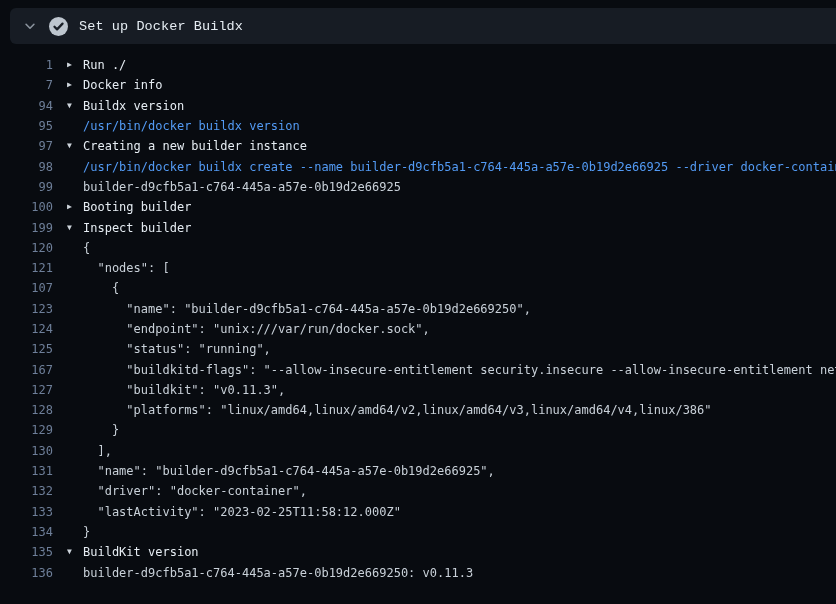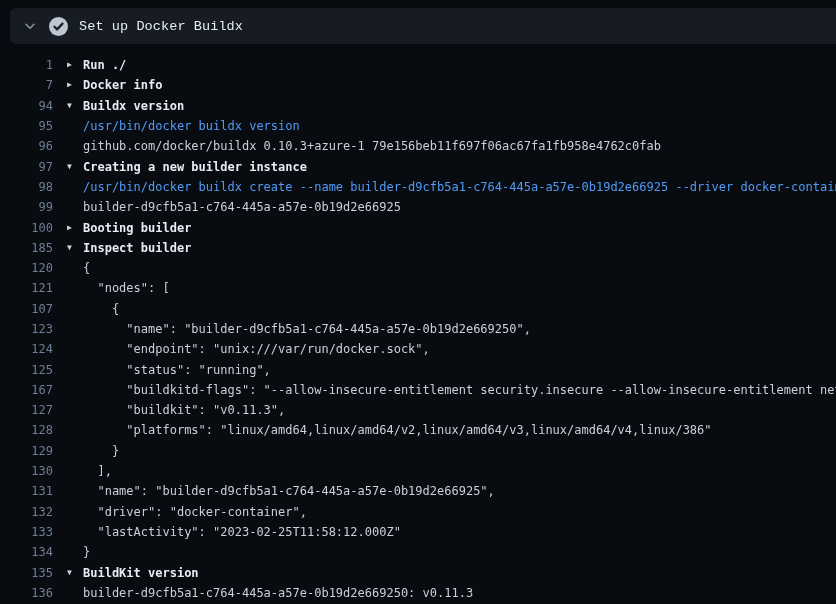--- a/index.html
+++ b/index.html
@@ -39,21 +39,21 @@
     color: var(--linenum-fg, #6e7f99);
     cursor:pointer;
   }
   .arrow {
     flex:0 0 16px; width:16px; margin-left:14px;
     font-size:8px; line-height:1;
     color: var(--arrow-fg, #ccd3da);
     display:flex; align-items:center;
   }
   .txt { color: var(--text-fg, #c9d1d9); white-space:pre; overflow:hidden; }
-  .txt.group-collapsed, .txt.group-expanded { color: var(--group-fg, #e6edf3); font-weight: bold; }
+  .txt.group-collapsed, .txt.group-expanded { color: var(--group-fg, #e6edf3); }
   .txt.command { color: var(--command-fg, #539bf5); }
 </style>
 </head>
 <body>
 
 <div class="step-header">
   <button class="chev-btn" aria-label="collapse step">
     <svg width="14" height="14" viewBox="0 0 16 16">
       <path d="M3.5 6l4.5 4.5L12.5 6" fill="none" stroke="#8b949e" stroke-width="1.8" stroke-linecap="round" stroke-linejoin="round"></path>
     </svg>
@@ -65,26 +65,25 @@
     </svg>
   </span>
   <span class="step-title">Set up Docker Buildx</span>
 </div>
 
 <div class="log">
     <div class="row"><span class="num">1</span><span class="arrow">▶</span><span class="txt group-collapsed">Run ./</span></div>
     <div class="row"><span class="num">7</span><span class="arrow">▶</span><span class="txt group-collapsed">Docker info</span></div>
     <div class="row"><span class="num">94</span><span class="arrow">▼</span><span class="txt group-expanded">Buildx version</span></div>
     <div class="row"><span class="num">95</span><span class="arrow"></span><span class="txt command">/usr/bin/docker buildx version</span></div>
-    <div class="row"><span class="num">96</span><span class="arrow"></span><span class="txt text">github.com/docker/buildx 0.10.3+azure-1 79e156beb11f697f06ac67fa1fb958e4762c0fab</span></div>
     <div class="row"><span class="num">97</span><span class="arrow">▼</span><span class="txt group-expanded">Creating a new builder instance</span></div>
     <div class="row"><span class="num">98</span><span class="arrow"></span><span class="txt command">/usr/bin/docker buildx create --name builder-d9cfb5a1-c764-445a-a57e-0b19d2e66925 --driver docker-container</span></div>
     <div class="row"><span class="num">99</span><span class="arrow"></span><span class="txt text">builder-d9cfb5a1-c764-445a-a57e-0b19d2e66925</span></div>
     <div class="row"><span class="num">100</span><span class="arrow">▶</span><span class="txt group-collapsed">Booting builder</span></div>
-    <div class="row"><span class="num">185</span><span class="arrow">▼</span><span class="txt group-expanded">Inspect builder</span></div>
+    <div class="row"><span class="num">199</span><span class="arrow">▼</span><span class="txt group-expanded">Inspect builder</span></div>
     <div class="row"><span class="num">120</span><span class="arrow"></span><span class="txt text">{</span></div>
     <div class="row"><span class="num">121</span><span class="arrow"></span><span class="txt text">  "nodes": [</span></div>
     <div class="row"><span class="num">107</span><span class="arrow"></span><span class="txt text">    {</span></div>
     <div class="row"><span class="num">123</span><span class="arrow"></span><span class="txt text">      "name": "builder-d9cfb5a1-c764-445a-a57e-0b19d2e669250",</span></div>
     <div class="row"><span class="num">124</span><span class="arrow"></span><span class="txt text">      "endpoint": "unix:///var/run/docker.sock",</span></div>
     <div class="row"><span class="num">125</span><span class="arrow"></span><span class="txt text">      "status": "running",</span></div>
     <div class="row"><span class="num">167</span><span class="arrow"></span><span class="txt text">      "buildkitd-flags": "--allow-insecure-entitlement security.insecure --allow-insecure-entitlement network.host",</span></div>
     <div class="row"><span class="num">127</span><span class="arrow"></span><span class="txt text">      "buildkit": "v0.11.3",</span></div>
     <div class="row"><span class="num">128</span><span class="arrow"></span><span class="txt text">      "platforms": "linux/amd64,linux/amd64/v2,linux/amd64/v3,linux/amd64/v4,linux/386"</span></div>
     <div class="row"><span class="num">129</span><span class="arrow"></span><span class="txt text">    }</span></div>

